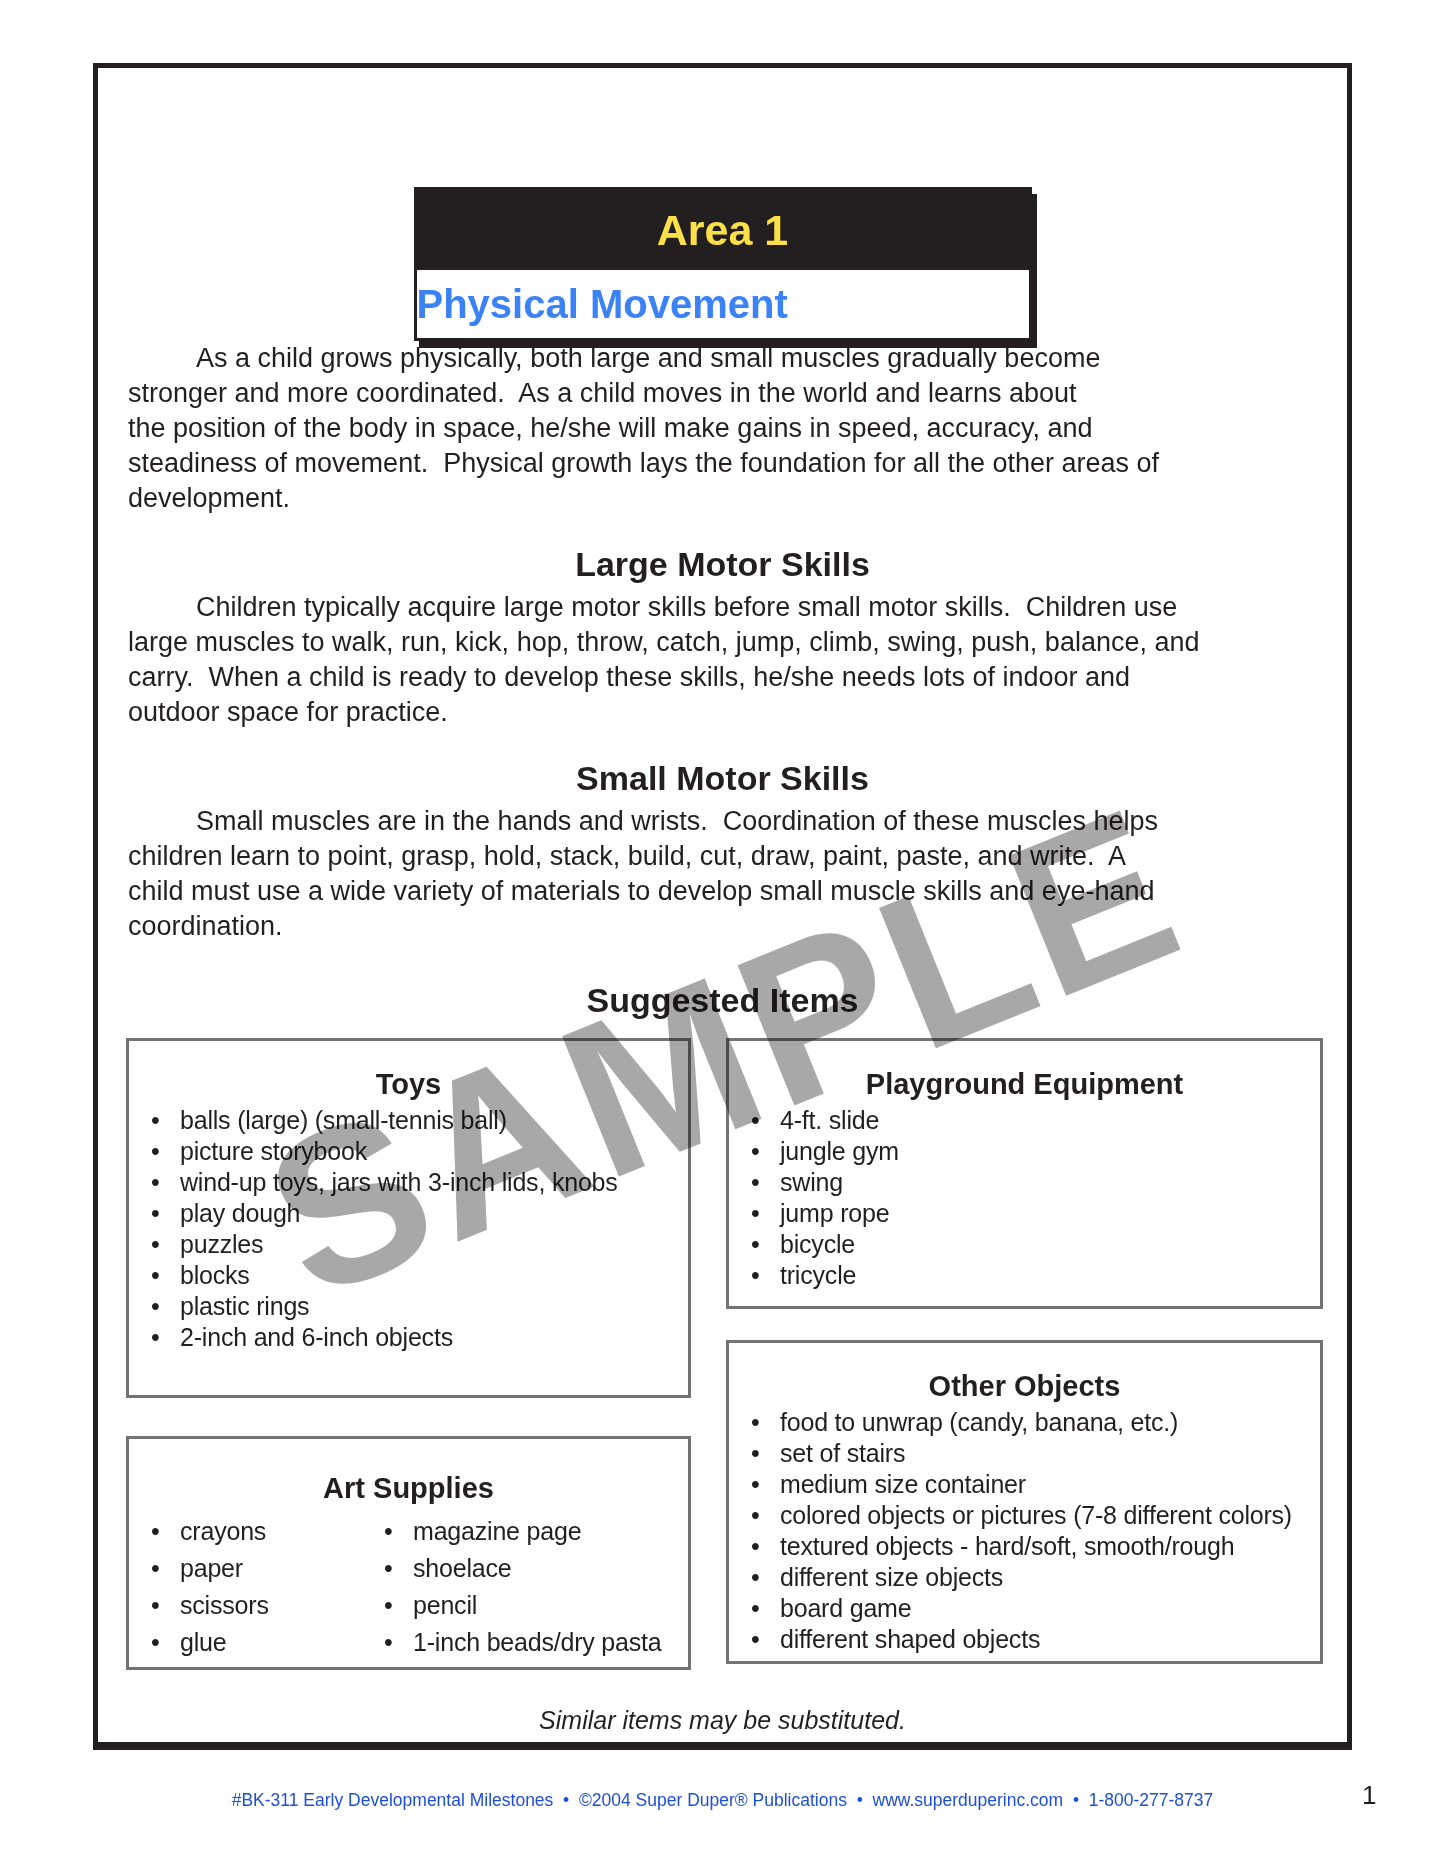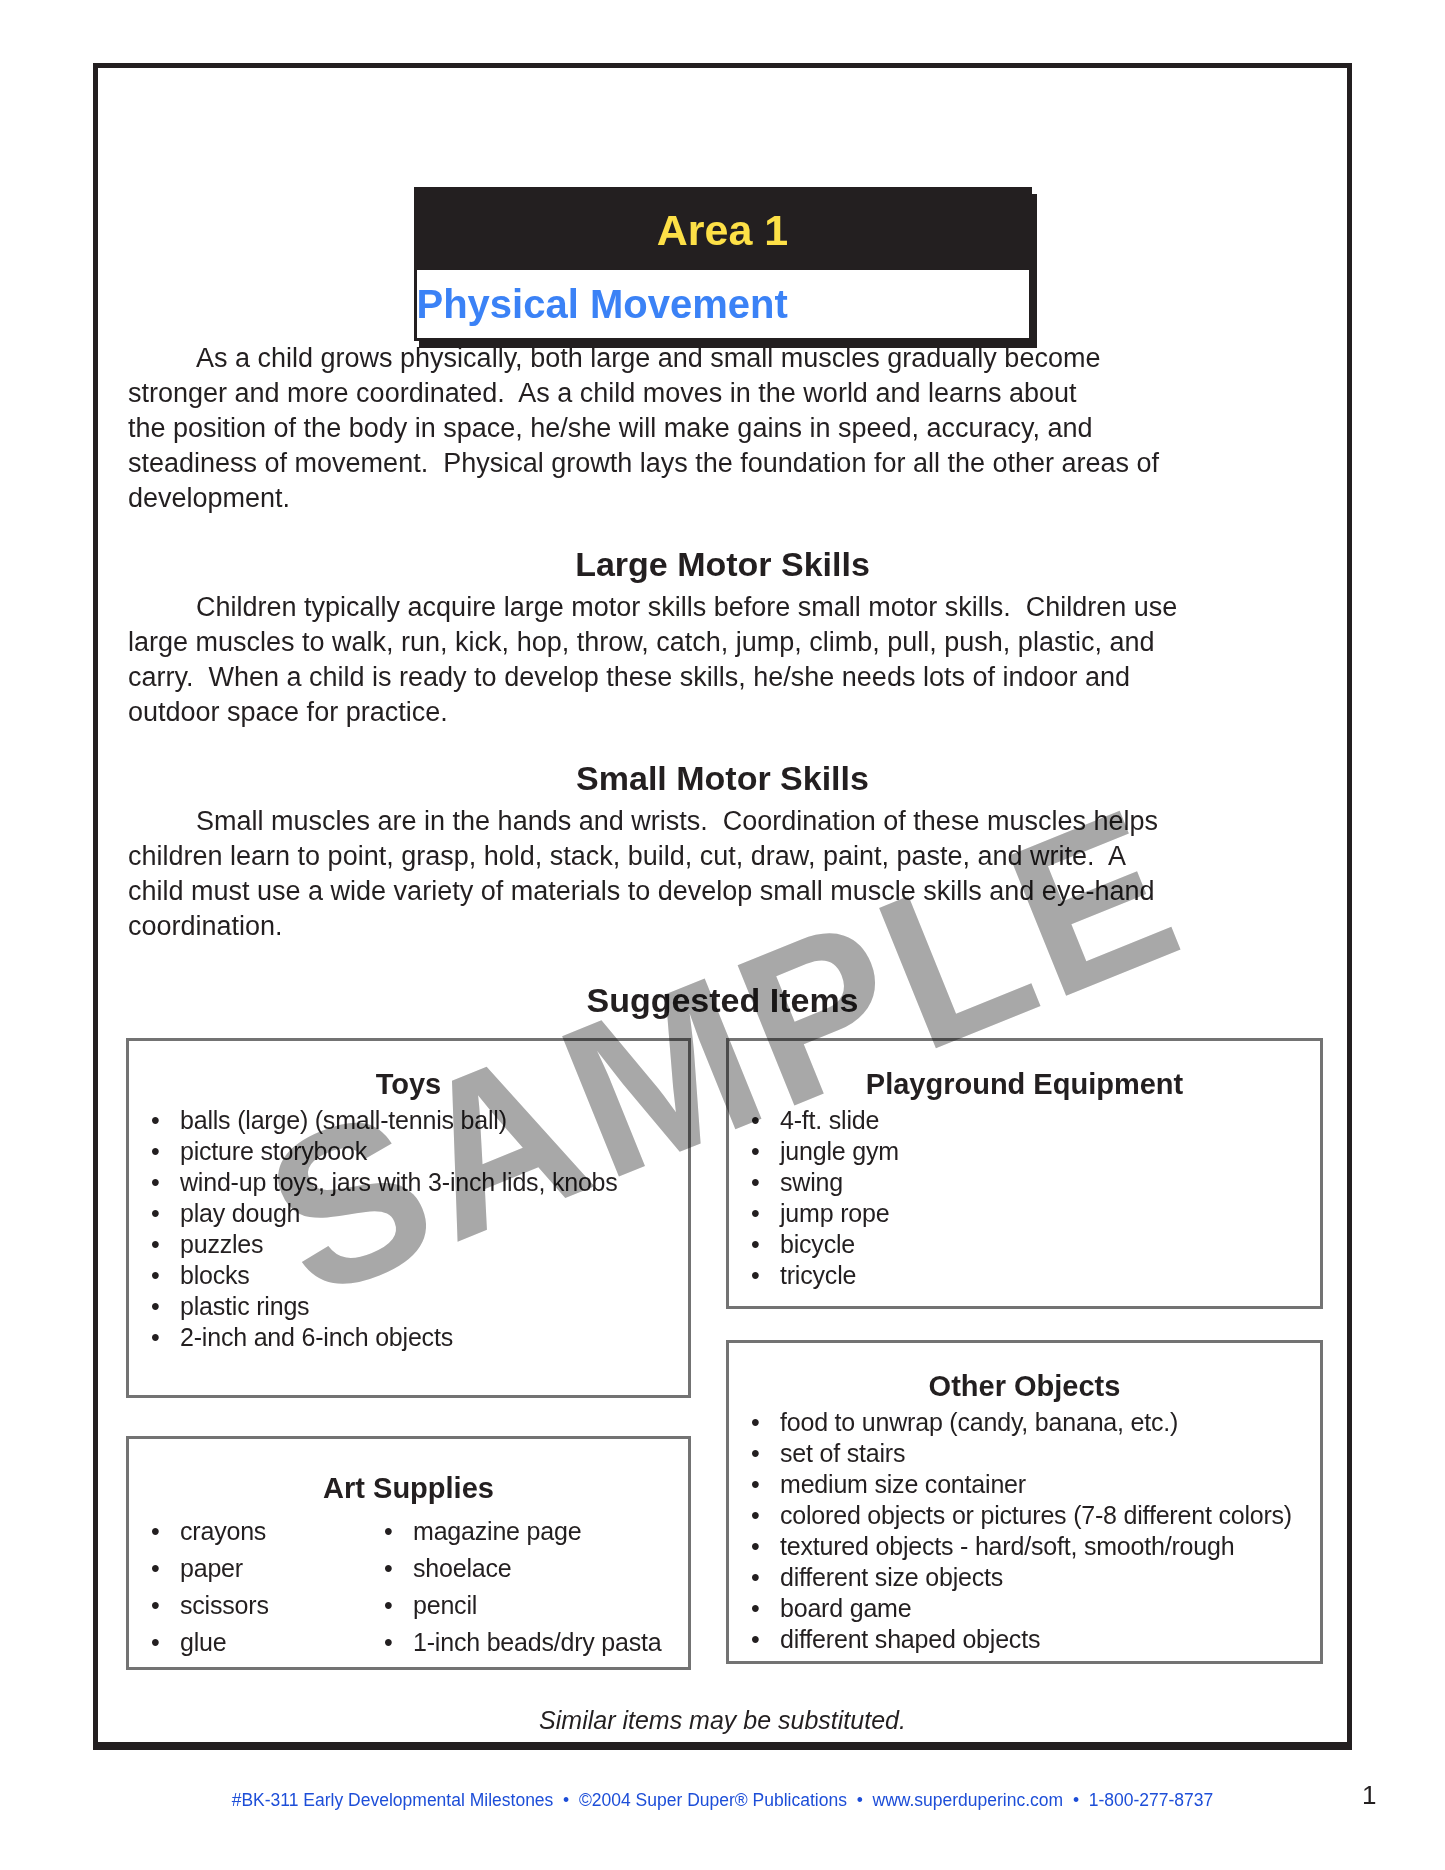--- a/index.html
+++ b/index.html
@@ -104,21 +104,21 @@
         <li>As a child grows physically, both large and small muscles gradually become</li>
         <li>stronger and more coordinated.  As a child moves in the world and learns about</li>
         <li>the position of the body in space, he/she will make gains in speed, accuracy, and</li>
         <li>steadiness of movement.  Physical growth lays the foundation for all the other areas of</li>
         <li>development.</li>
       </ul>
 
     <h2 class="section-heading">Large Motor Skills</h2>
     <ul class="para">
         <li>Children typically acquire large motor skills before small motor skills.  Children use</li>
-        <li>large muscles to walk, run, kick, hop, throw, catch, jump, climb, pull, push, plastic, and</li>
+        <li>large muscles to walk, run, kick, hop, throw, catch, jump, climb, swing, push, balance, and</li>
         <li>carry.  When a child is ready to develop these skills, he/she needs lots of indoor and</li>
         <li>outdoor space for practice.</li>
       </ul>
 
     <h2 class="section-heading">Small Motor Skills</h2>
     <ul class="para">
         <li>Small muscles are in the hands and wrists.  Coordination of these muscles helps</li>
         <li>children learn to point, grasp, hold, stack, build, cut, draw, paint, paste, and write.  A</li>
         <li>child must use a wide variety of materials to develop small muscle skills and eye-hand</li>
         <li>coordination.</li>

